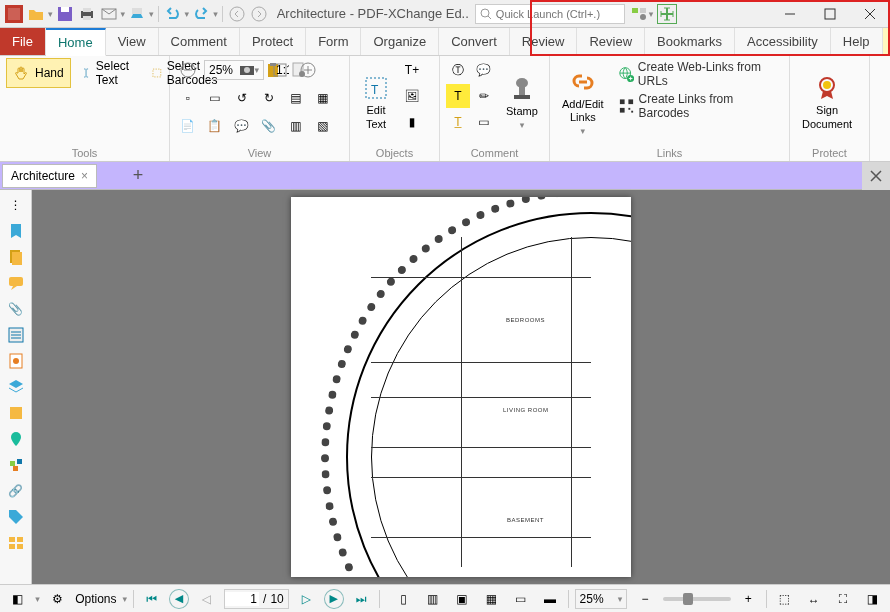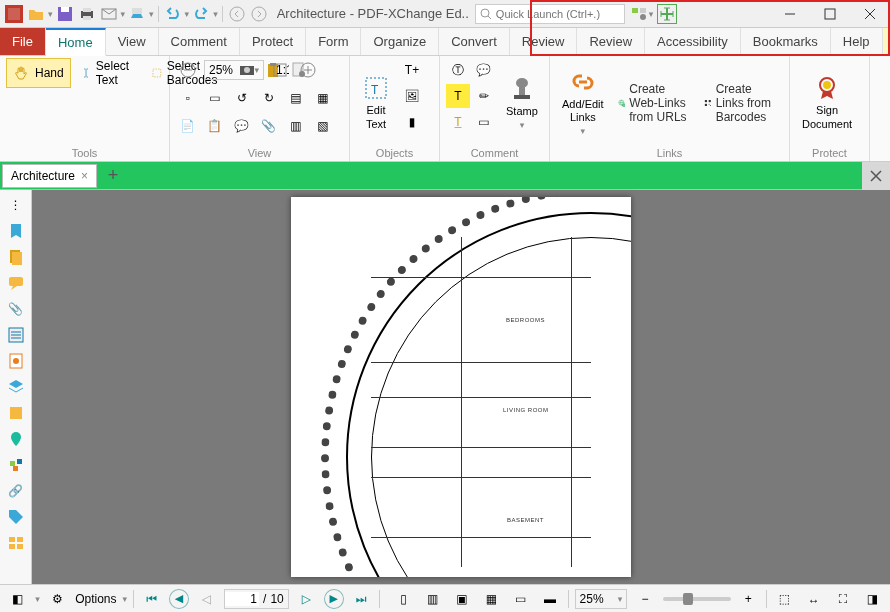--- a/index.html
+++ b/index.html
@@ -24,21 +24,21 @@
 .panel-body { flex:1; display:flex; gap:4px; }
 .panel-label { text-align:center; color:#888; font-size:11px; padding-bottom:2px; }
 .tool-row { display:flex; flex-direction:row; gap:2px; }
 .tool-btn { height:30px; display:flex; align-items:center; gap:4px; padding:0 6px; cursor:pointer; border:1px solid transparent; }
 .tool-btn.sel { background:#fff2b3; border:1px solid #e3c23f; }
 .tool-small { width:24px; height:24px; display:flex; align-items:center; justify-content:center; cursor:pointer; }
 .zoom-field { width:60px; height:20px; border:1px solid #ccc; display:flex; align-items:center; padding:0 4px; font-size:12px; }
 .big-btn { display:flex; flex-direction:column; align-items:center; justify-content:center; padding:4px 6px; cursor:pointer; gap:2px; }
 .big-btn span { font-size:11px; text-align:center; line-height:1.2; }
 .link-row { display:flex; align-items:center; gap:4px; padding:2px 4px; cursor:pointer; font-size:12px; color:#333; }
-.doctab-bar { height:28px; background:#22c55e; display:flex; align-items:center; border-bottom:1px solid #bbb; }
+.doctab-bar { height:28px; background:#c4b5fd; display:flex; align-items:center; border-bottom:1px solid #bbb;gap:25px; }
 .doctab { height:24px; background:#fff; border:1px solid #bbb; display:flex; align-items:center; padding:0 8px; gap:6px; font-size:13px; margin-left:2px; cursor:pointer; }
 .doctab-add { width:24px; height:24px; display:flex; align-items:center; justify-content:center; cursor:pointer; margin-left:4px; font-size:18px; color:#555; }
 .doctab-close { margin-left:auto; width:28px; height:28px; background:#d8d8d8; display:flex; align-items:center; justify-content:center; cursor:pointer; }
 .workspace { position:absolute; top:190px; left:0; right:0; bottom:28px; display:flex; }
 .left-tools { width:32px; background:#f7f7f7; border-right:1px solid #ccc; display:flex; flex-direction:column; align-items:center; gap:4px; padding-top:4px; overflow:hidden; }
 .lt-icon { width:22px; height:22px; display:flex; align-items:center; justify-content:center; cursor:pointer; }
 .viewer { flex:1; background:#7a7a7a; position:relative; display:flex; align-items:center; justify-content:center; }
 .page { width:340px; height:380px; background:#fff; box-shadow:0 0 6px rgba(0,0,0,.5); position:relative; overflow:hidden; }
 .arc1 { position:absolute; width:540px; height:540px; border:8px dotted #444; border-radius:50%; left:30px; top:-10px; }
 .arc2 { position:absolute; width:490px; height:490px; border:2px solid #000; border-radius:50%; left:55px; top:15px; }
@@ -176,22 +176,22 @@
   <div class="tab file">File</div>
   <div class="tab active">Home</div>
   <div class="tab">View</div>
   <div class="tab">Comment</div>
   <div class="tab">Protect</div>
   <div class="tab">Form</div>
   <div class="tab">Organize</div>
   <div class="tab">Convert</div>
   <div class="tab">Review</div>
   <div class="tab">Review</div>
+  <div class="tab">Bookmarks</div>
   <div class="tab">Accessibility</div>
-  <div class="tab">Bookmarks</div>
   <div class="tab">Help</div>
   <div class="tab format">Format</div>
 
 </div>
 
 <div class="ribbon">
 
   <div class="panel" style="width:170px">
     <div class="panel-body">
       <div class="tool-row" style="flex:1">
@@ -335,21 +335,21 @@
   <div class="panel" style="width:240px">
     <div class="panel-body">
       <div class="big-btn">
         <svg width="28" height="28" viewBox="0 0 28 28">
             <path d="M10 18a5 5 0 0 1 0-10h3M18 10a5 5 0 0 1 0 10h-3M10 14h8" stroke="#e67e22" stroke-width="3" fill="none"></path>
           </svg>
         <span style="white-space:pre-line">Add/Edit
 Links</span>
           <span style="color:#888;font-size:9px">▾</span>
       </div>
-      <div style="display:flex;flex-direction:row;gap:0">
+      <div style="display:flex;flex-direction:column;gap:0">
         <div class="link-row">
             <svg class="mini-icon" viewBox="0 0 18 18">
               <circle cx="8" cy="8" r="6" fill="none" stroke="#27ae60"></circle>
               <path d="M2 8h12M8 2c3 3 3 9 0 12M8 2c-3 3-3 9 0 12" stroke="#27ae60" fill="none"></path>
               <circle cx="14" cy="14" r="4" fill="#27ae60"></circle>
               <path d="M12 14h4M14 12v4" stroke="#fff"></path>
             </svg>
             <span>Create Web-Links from URLs</span>
           </div>
         <div class="link-row">

